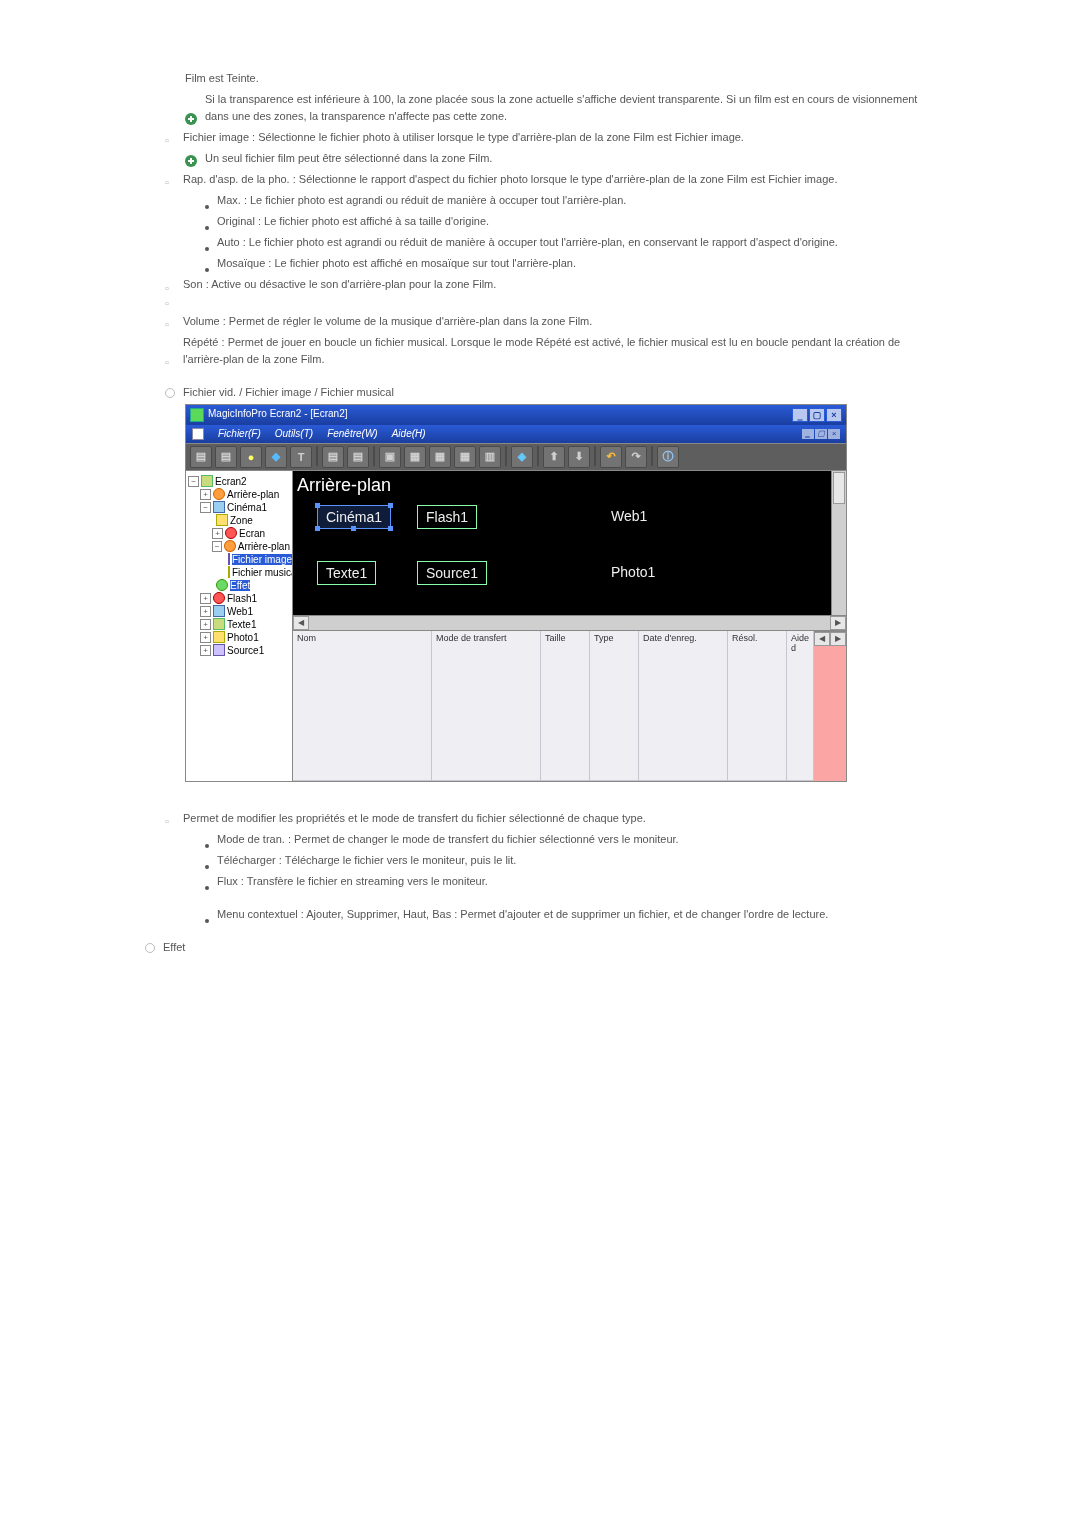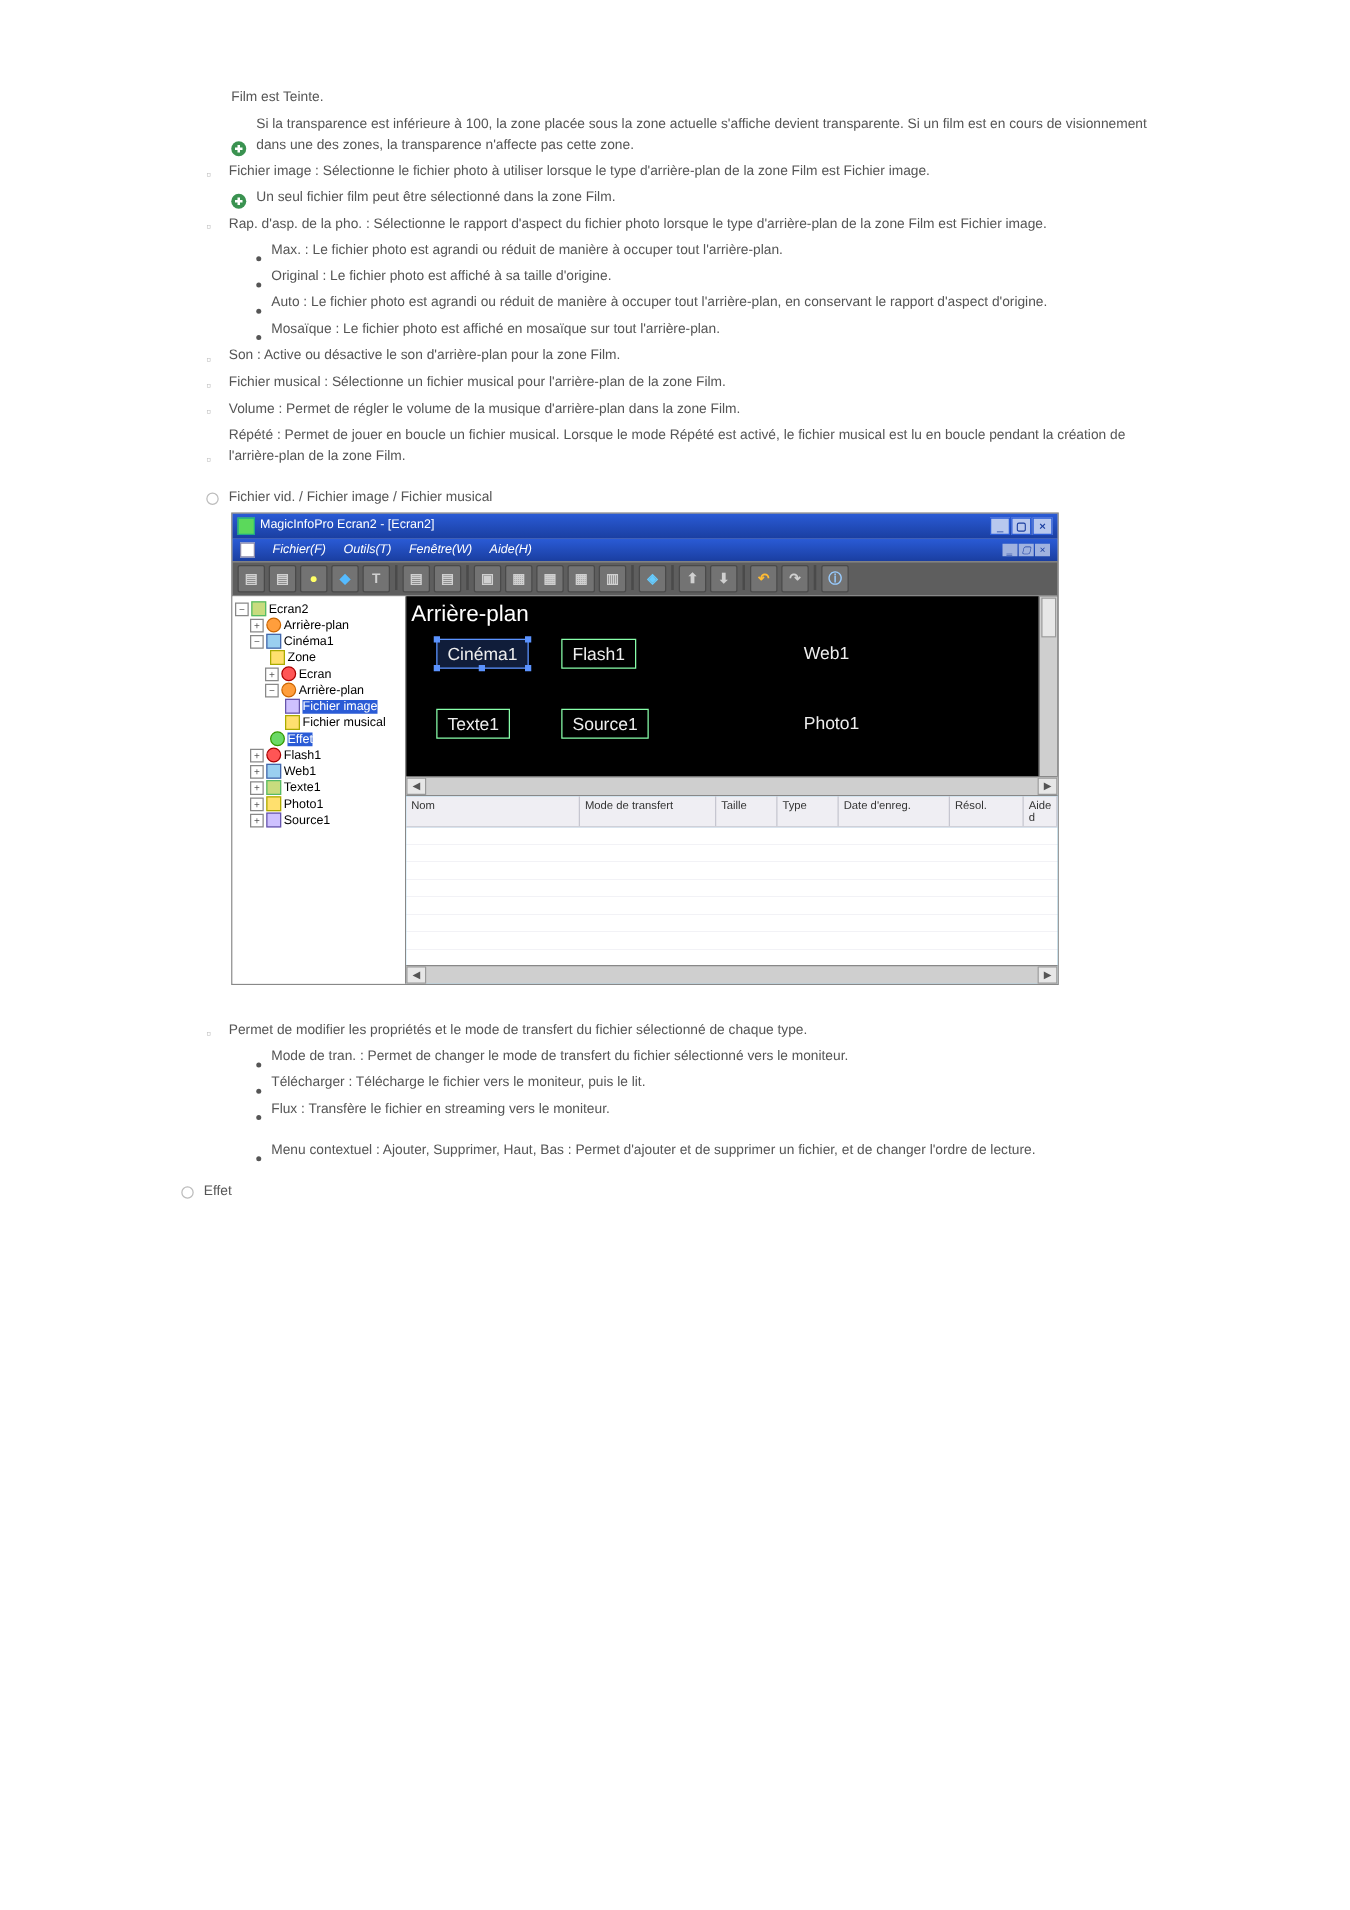--- a/index.html
+++ b/index.html
@@ -45,21 +45,21 @@
   .canvas{flex:1;background:#000;position:relative;color:#d8d8d8;font-family:Tahoma,sans-serif;}
   .canvas .title{position:absolute;left:4px;top:4px;font-size:18px;color:#fff;}
   .zone{position:absolute;border:1px solid #8fa;padding:3px 8px;font-size:14px;color:#eee;}
   .zone.sel{border:1px solid #5b93ff;background:#101d3a;}
   .handle{position:absolute;width:5px;height:5px;background:#5b93ff;}
   .scroll-v{position:absolute;right:0;top:0;width:14px;bottom:0;background:#cfcfcf;border-left:1px solid #888;}
   .scroll-v .th{position:absolute;left:1px;right:1px;top:1px;height:30px;background:#e7e7e7;border:1px solid #999;}
   .scroll-h{height:14px;background:#cfcfcf;border-top:1px solid #888;display:flex;}
   .scroll-h .btn{width:14px;border:1px solid #999;background:#e7e7e7;display:flex;align-items:center;justify-content:center;font-size:8px;color:#555;}
   .scroll-h .track{flex:1;}
-  .grid{height:150px;background:#7dd3fc;display:flex;flex-direction:column;border-top:1px solid #888;}
+  .grid{height:150px;background:#fca5a5;display:flex;flex-direction:row;border-top:1px solid #888;}
   .ghead{display:flex;background:#efeef3;border-bottom:1px solid #c6c6d0;font-size:9px;color:#333;}
   .ghead span{padding:2px 4px;border-right:1px solid #c6c6d0;}
   .grows{flex:1;background:repeating-linear-gradient(#fff 0 13px,#f2f2f6 13px 14px);}
 </style>
 </head>
 <body>
 
 <div class="page">
 
   <div class="blk ind1">Film est Teinte.</div>
@@ -100,21 +100,20 @@
       <span class="roundbul"></span>
       <span>Mosaïque : Le fichier photo est affiché en mosaïque sur tout l'arrière-plan.</span>
     </div>
 
   <div class="blk bul">
       <span class="thinbul">▫</span>
       <span>Son : Active ou désactive le son d'arrière-plan pour la zone Film.</span>
     </div>
   <div class="blk bul">
       <span class="thinbul">▫</span>
-      <span>Fichier musical : Sélectionne un fichier musical pour l'arrière-plan de la zone Film.</span>
     </div>
   <div class="blk bul">
       <span class="thinbul">▫</span>
       <span>Volume : Permet de régler le volume de la musique d'arrière-plan dans la zone Film.</span>
     </div>
   <div class="blk bul">
       <span class="thinbul">▫</span>
       <span>Répété : Permet de jouer en boucle un fichier musical. Lorsque le mode Répété est activé, le fichier musical est lu en boucle pendant la création de l'arrière-plan de la zone Film.</span>
     </div>
 

